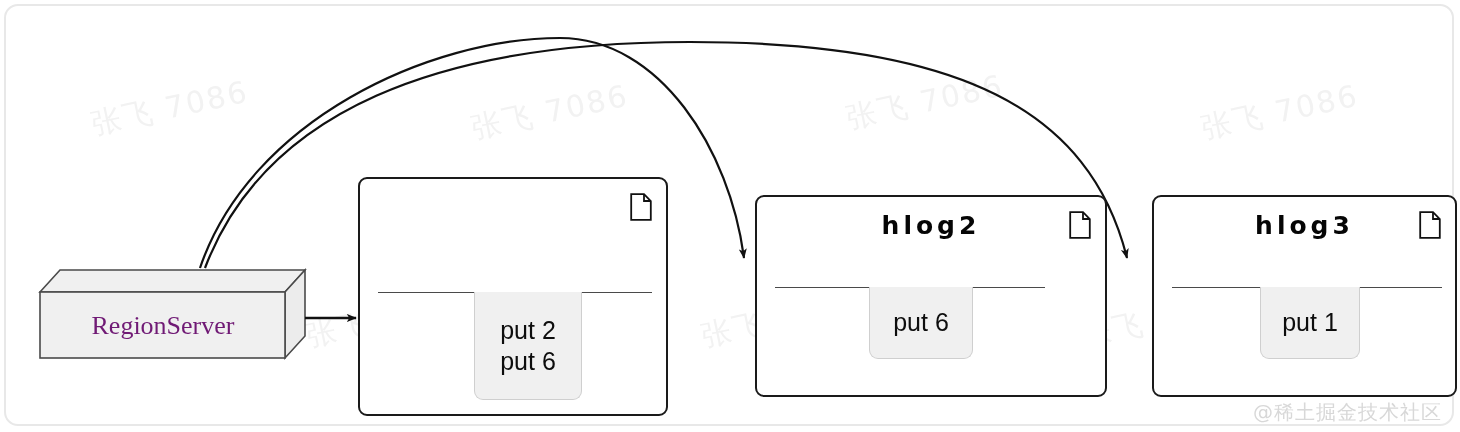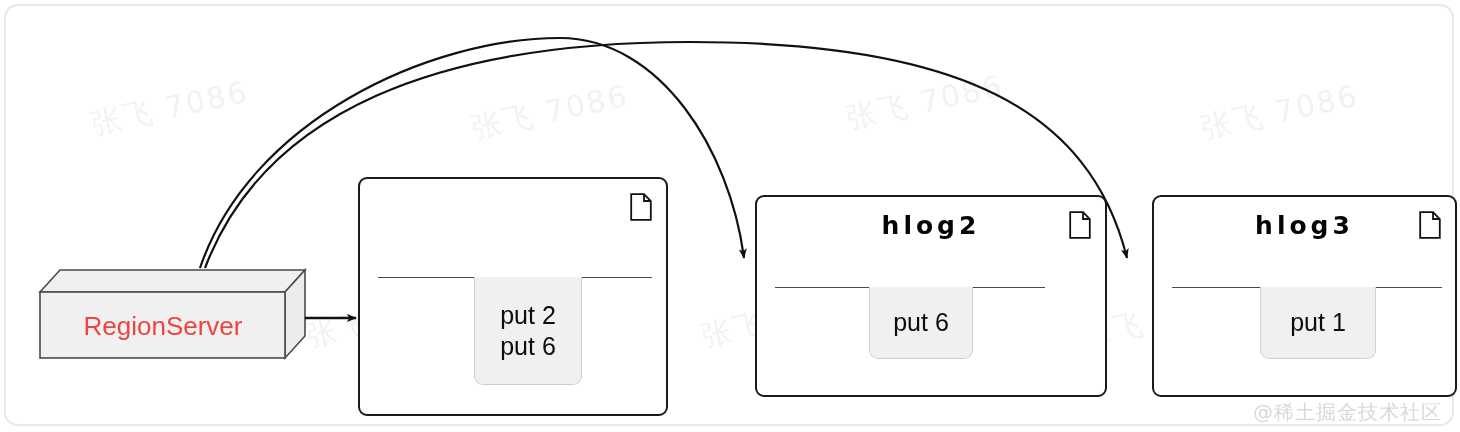--- a/index.html
+++ b/index.html
@@ -68,22 +68,22 @@
   .rs-label {
     position: absolute;
     left: 2px;
     top: 26px;
     width: 246px;
     height: 68px;
     display: flex;
     align-items: center;
     justify-content: center;
     font-size: 26px;
-    color: #ef4444;
-    font-family: Liberation Sans, sans-serif;
+    color: #701a75;
+    font-family: Liberation Serif, serif;
   }
   
   .hlog {
     position: absolute;
     border: 2.2px solid #1a1a1a;
     border-radius: 9px;
     background: #ffffff;
     box-sizing: border-box;
   }
   .hlog-title {
@@ -172,21 +172,21 @@
 
   <div class="rs-wrap">
     <div class="rs-label">RegionServer</div>
   </div>
 
   <div class="hlog" style="left:358px; top:177px; width:310px; height:239px;">
     <svg class="doc-icon" viewBox="0 0 22 28">
       <path d="M1.2,1.2 L14,1.2 L20.8,8 L20.8,26.8 L1.2,26.8 Z" fill="#ffffff" stroke="#111111" stroke-width="1.8" stroke-linejoin="miter"></path>
       <path d="M14,1.2 L14,8 L20.8,8" fill="none" stroke="#111111" stroke-width="1.8"></path>
     </svg>
-    <div class="tray" style="left:18px; top:98px; width:274px; height:108px;">
+    <div class="tray" style="left:18px; top:113px; width:274px; height:108px;">
       <div class="tray-line" style="left:0;   width:100px;"></div>
       <div class="tray-line" style="right:0;  width:100px;"></div>
       <div class="tray-box" style="left:96px; width:108px; height:108px;">
         <div class="put">put 2</div>
         <div class="put">put 6</div>
       </div>
     </div>
   </div>
 
   <div class="hlog" style="left:743px; top:195px; width:352px; height:202px;margin-left:12px;">
@@ -206,21 +206,21 @@
 
   <div class="hlog" style="left:1128px; top:195px; width:305px; height:202px;margin-left:24px;">
     <div class="hlog-title">hlog3</div>
     <svg class="doc-icon" viewBox="0 0 22 28">
       <path d="M1.2,1.2 L14,1.2 L20.8,8 L20.8,26.8 L1.2,26.8 Z" fill="#ffffff" stroke="#111111" stroke-width="1.8" stroke-linejoin="miter"></path>
       <path d="M14,1.2 L14,8 L20.8,8" fill="none" stroke="#111111" stroke-width="1.8"></path>
     </svg>
     <div class="tray" style="left:18px; top:90px; width:270px; height:72px;">
       <div class="tray-line" style="left:0;  width:92px;"></div>
       <div class="tray-line" style="right:0; width:92px;"></div>
-      <div class="tray-box" style="left:88px; width:116px; height:72px;">
+      <div class="tray-box" style="left:88px; width:100px; height:72px;">
         <div class="put">put 1</div>
       </div>
     </div>
   </div>
 
   <div class="wm-br">@稀土掘金技术社区</div>
 
 </div>
 
 </body></html>

